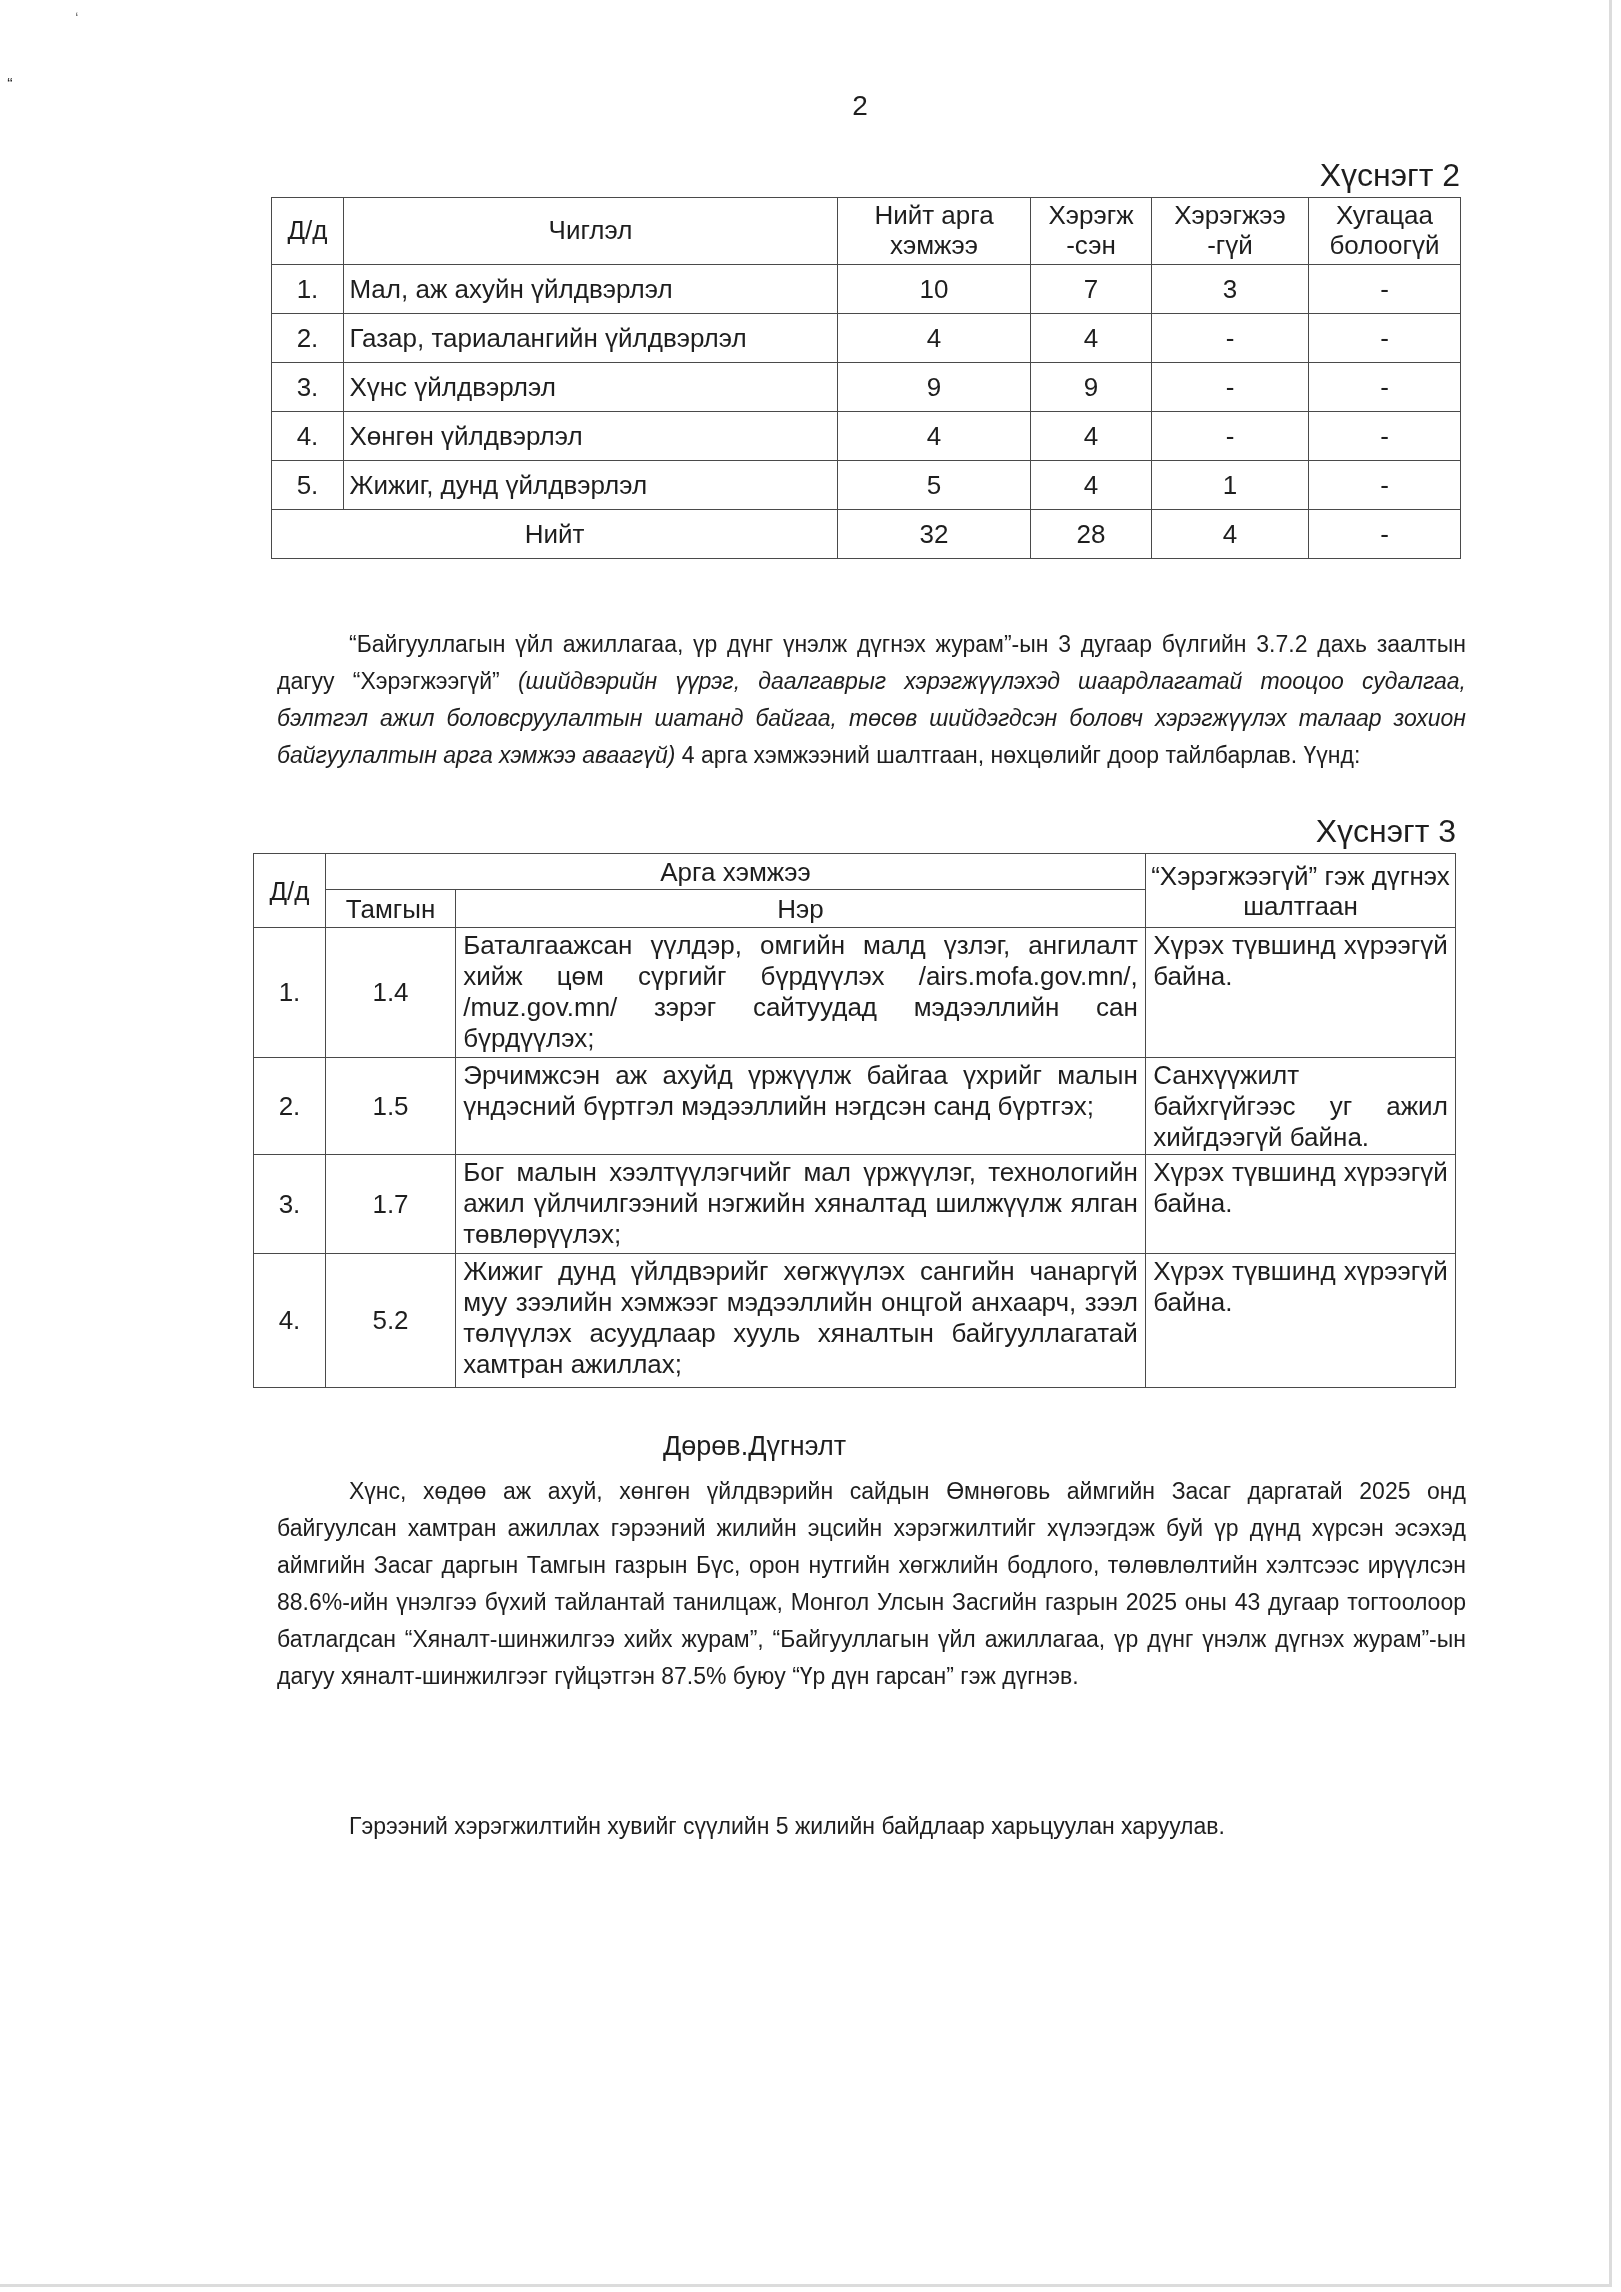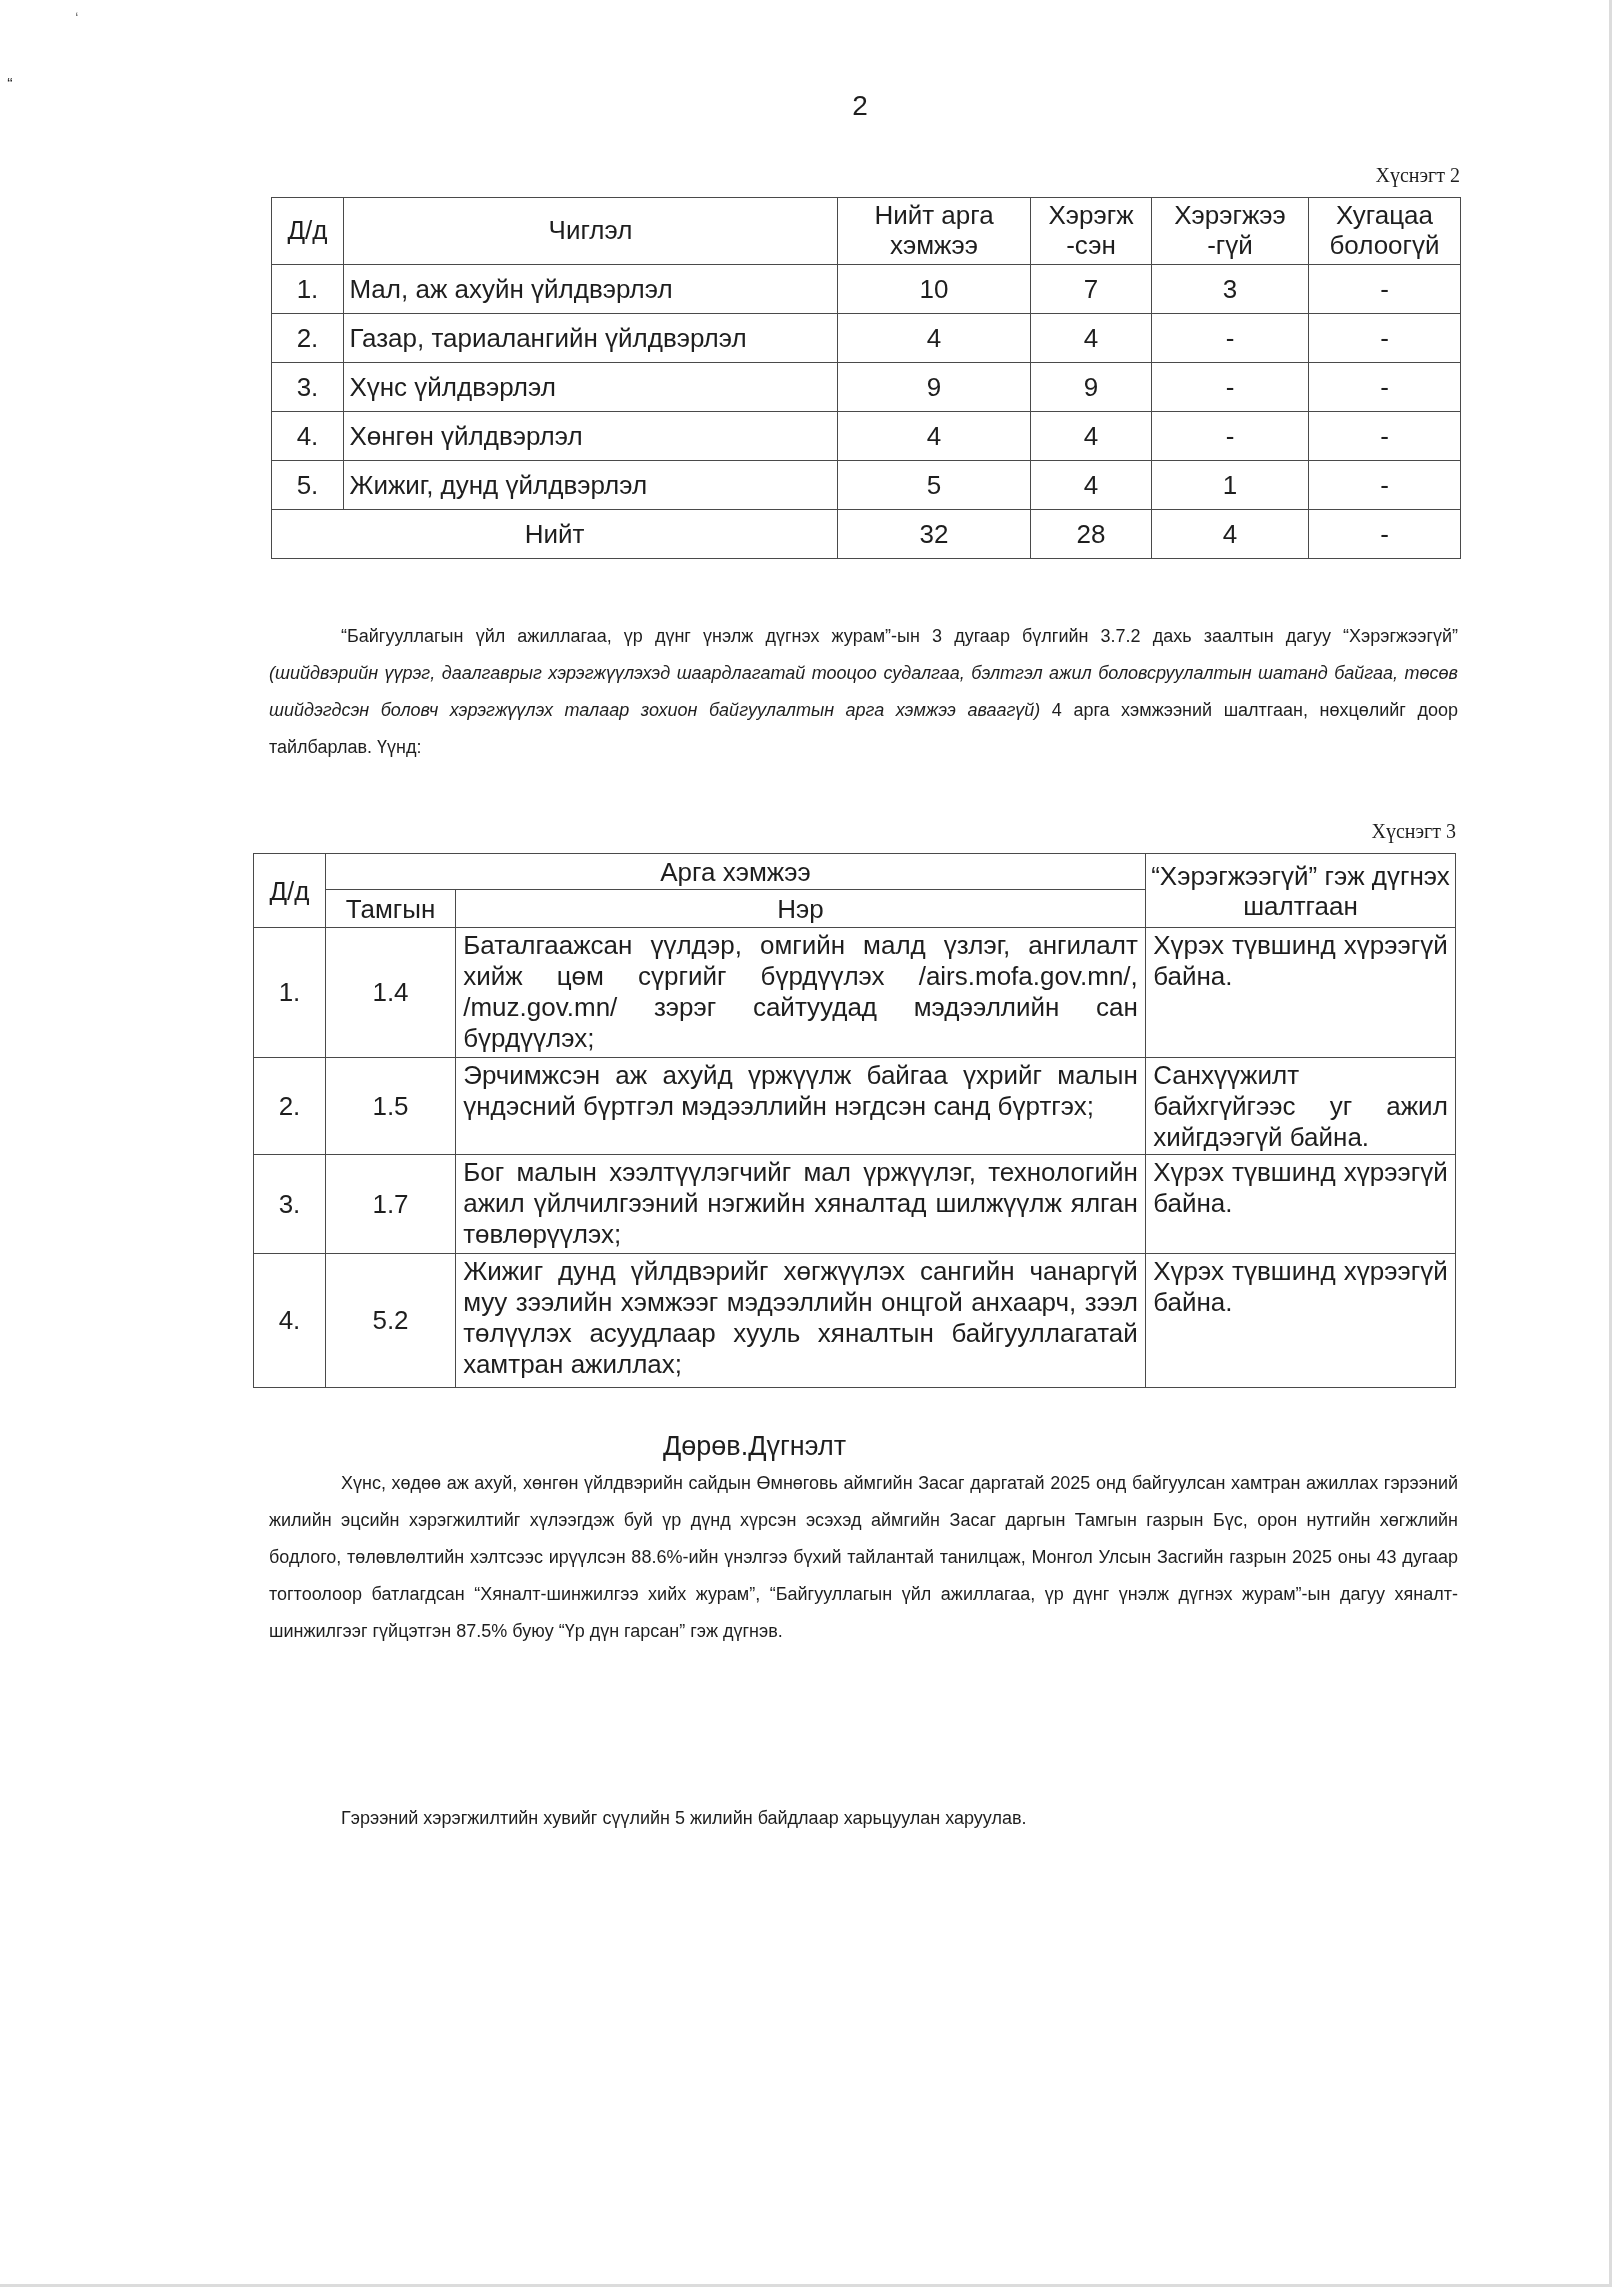--- a/index.html
+++ b/index.html
@@ -24,21 +24,21 @@
       background: #dcdcdc;
     }
     .scan-mark {
       position: absolute; color: #777; font-size: 16px; line-height: 1;
     }
     .page-number {
       position: absolute; left: 842px; top: 90px; width: 36px; text-align: center;
       font-size: 28px; line-height: 32px;
     }
     .table-caption {
-      position: absolute; font-size: 20px; line-height: 32px; text-align: right; font-family: Liberation Serif, serif;
+      position: absolute; font-size: 32px; line-height: 32px; text-align: right;
     }
     table.doc-table {
       position: absolute;
       border-collapse: collapse;
       table-layout: fixed;
       font-size: 26px;
       line-height: 31px;
     }
     table.doc-table td, table.doc-table th {
       border: 1.8px solid #4a4a4a;
@@ -52,25 +52,25 @@
     #t2 { left: 271px; top: 197px; width: 1188px; }
     #t2 th { height: 66px; line-height: 29.6px; }
     #t2 td { height: 48px; }
     #t3 { left: 253px; top: 853px; width: 1202px; }
     #t3 th { line-height: 30px; padding: 0 3.6px; }
     #t3 td.name, #t3 td.reason { vertical-align: top; line-height: 31px; padding: 1.8px 7.2px 0 7.2px; }
     .paragraph {
       position: absolute;
       left: 269px;
       width: 1189px;
-      font-size: 18px;
+      font-size: 23px;
       line-height: 37px;
       text-align: justify;
       text-indent: 72px;
-      margin: 0;
+      margin: 8px;
     }
     .paragraph em { font-style: italic; }
     .heading {
       position: absolute; left: 0; width: 1509px; text-align: center;
       top: 1430px; font-size: 27px; line-height: 32px;
     }
   </style>
 </head>
 <body>
 

